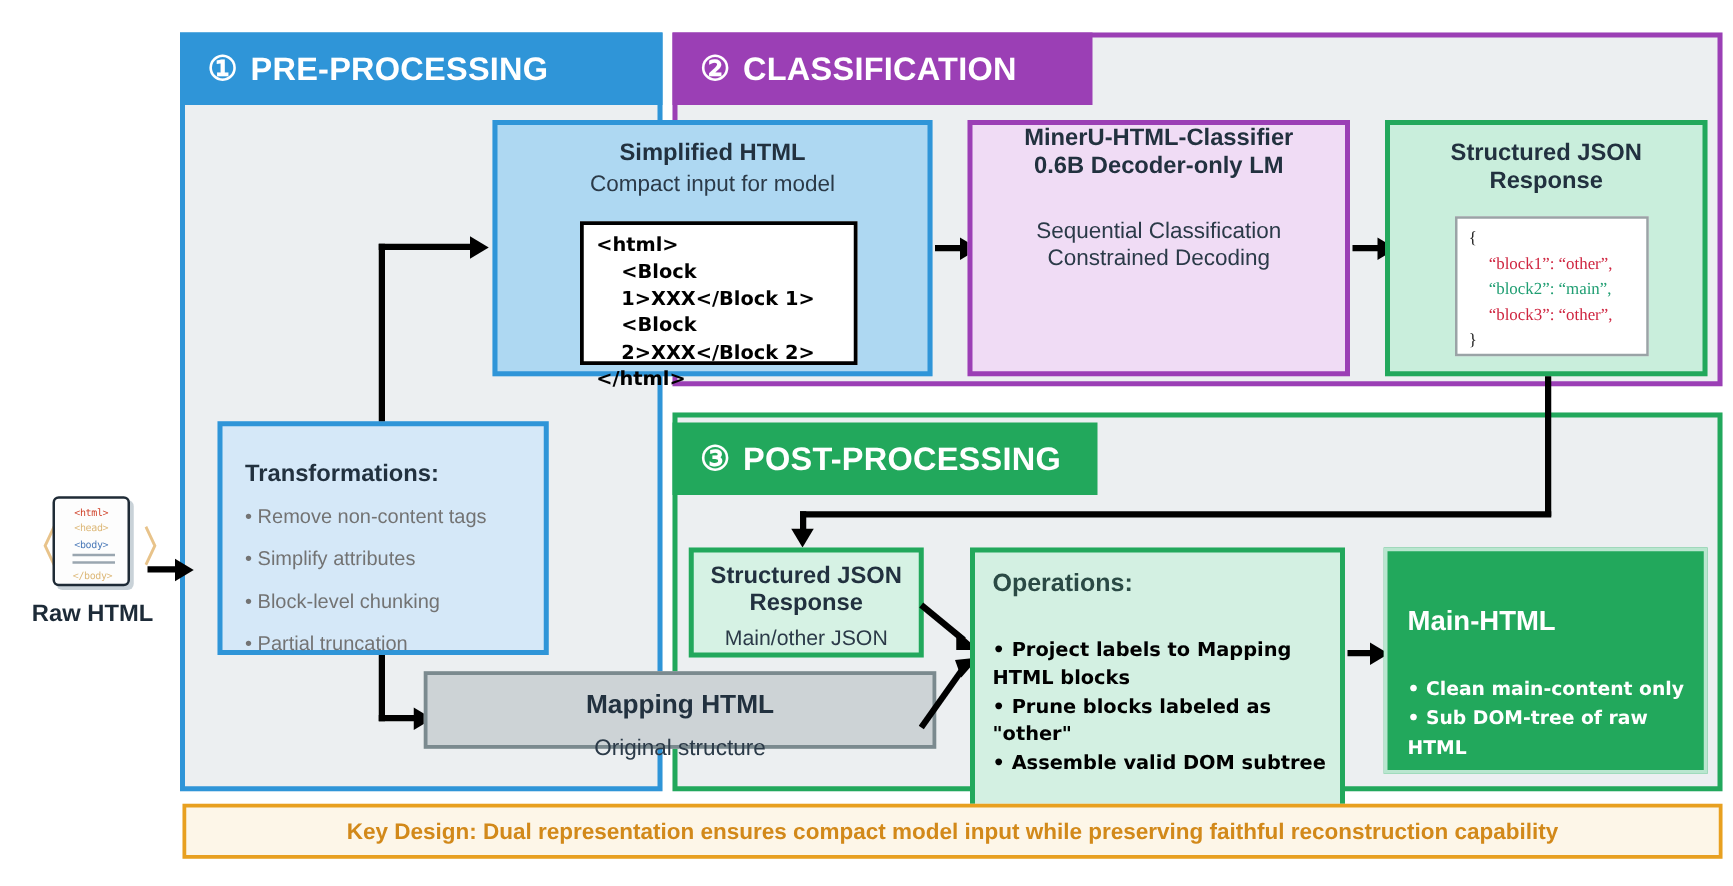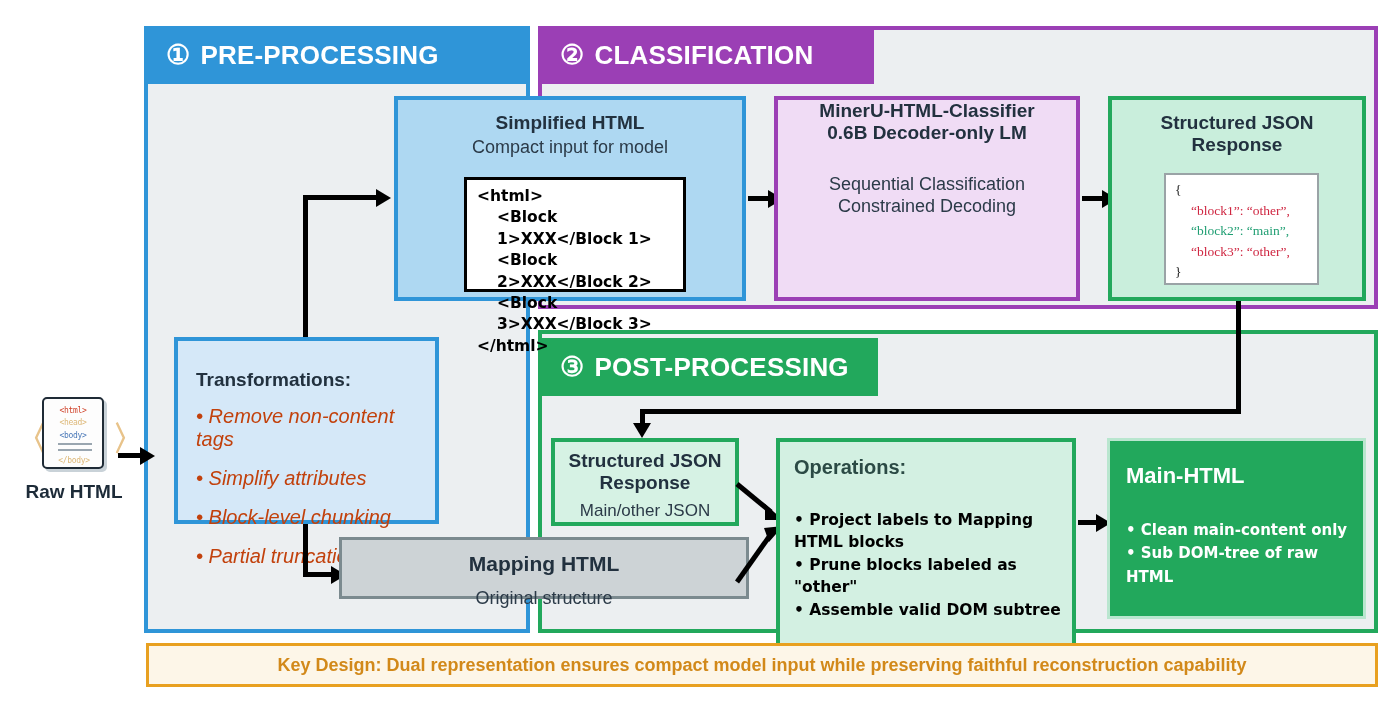--- a/index.html
+++ b/index.html
@@ -45,27 +45,27 @@
   
   .jsonbox{background:#ffffff;border:2px solid #9aa3a6;text-align:left;
            font-family:"Liberation Serif",serif;font-size:13.5px;line-height:1.52;
            padding:5px 6px 5px 9px;color:#222;}
   .jsonbox .ind{padding-left:16px;}
   .j-other{color:#cf2641;}
   .j-main{color:#1f9e72;}
 
   
   .tf-title{font-size:19px;font-weight:bold;color:#22313f;margin-bottom:14px;margin-top:10px;}
-  .tf-item{font-size:20px;color:#c2410c;margin-bottom:16px;font-style:italic;}
+  .tf-item{font-size:16px;color:#737373;margin-bottom:16px;}
 
   
   .ops-title{font-size:20px;font-weight:bold;color:#2b4a45;}
   .ops-list{margin-top:30px;font-family:"DejaVu Sans",sans-serif;
             font-weight:bold;font-size:15.5px;line-height:1.45;color:#000;}
-  .main-title{font-size:22px;font-weight:bold;}
+  .main-title{font-size:22px;font-weight:bold;margin-top:21px;}
   .main-list{margin-top:30px;font-family:"DejaVu Sans",sans-serif;
              font-weight:bold;font-size:15px;line-height:1.55;}
 
   
   .rawdoc{background:#fdfdfd;border:2px solid #1f2b36;border-radius:5px;
           box-shadow:3px 3px 0 #c9d2d8;}
   .rawdoc .ln{font-family:"DejaVu Sans Mono",monospace;font-size:8px;
               text-align:center;line-height:1.55;letter-spacing:-.3px;}
   .rawlabel{font-size:19px;font-weight:bold;color:#1d2b38;text-align:center;}
   .angle{color:#e8c38a;font-size:34px;font-weight:bold;line-height:1;}
@@ -141,21 +141,20 @@
   <div class="abs ln-h" style="left:303px;top:572px;width:30px;height:5px;"></div>
   <div class="abs arrow-r" style="left:331px;top:566px;"></div>
 
   <div class="abs card card-simplified" style="left:394px;top:96px;width:352px;height:205px;padding-top:12px;">
     <div class="t1">Simplified HTML</div>
     <div class="t2" style="margin-top:3px;">Compact input for model</div>
     <div class="abs codebox" style="left:66px;top:77px;width:222px;height:115px;">
       <div>&lt;html&gt;</div>
       <div class="ind">&lt;Block 1&gt;XXX&lt;/Block 1&gt;</div>
       <div class="ind">&lt;Block 2&gt;XXX&lt;/Block 2&gt;</div>
-      <div class="ind">&lt;Block 3&gt;XXX&lt;/Block 3&gt;</div>
       <div>&lt;/html&gt;</div>
     </div>
   </div>
 
   <div class="abs ln-h" style="left:748px;top:196px;width:24px;height:5px;"></div>
   <div class="abs arrow-r" style="left:768px;top:190px;"></div>
 
   <div class="abs card card-classifier" style="left:774px;top:96px;width:306px;height:205px;">
     <div class="t1">MinerU-HTML-Classifier</div>
     <div class="t1">0.6B Decoder-only LM</div>

